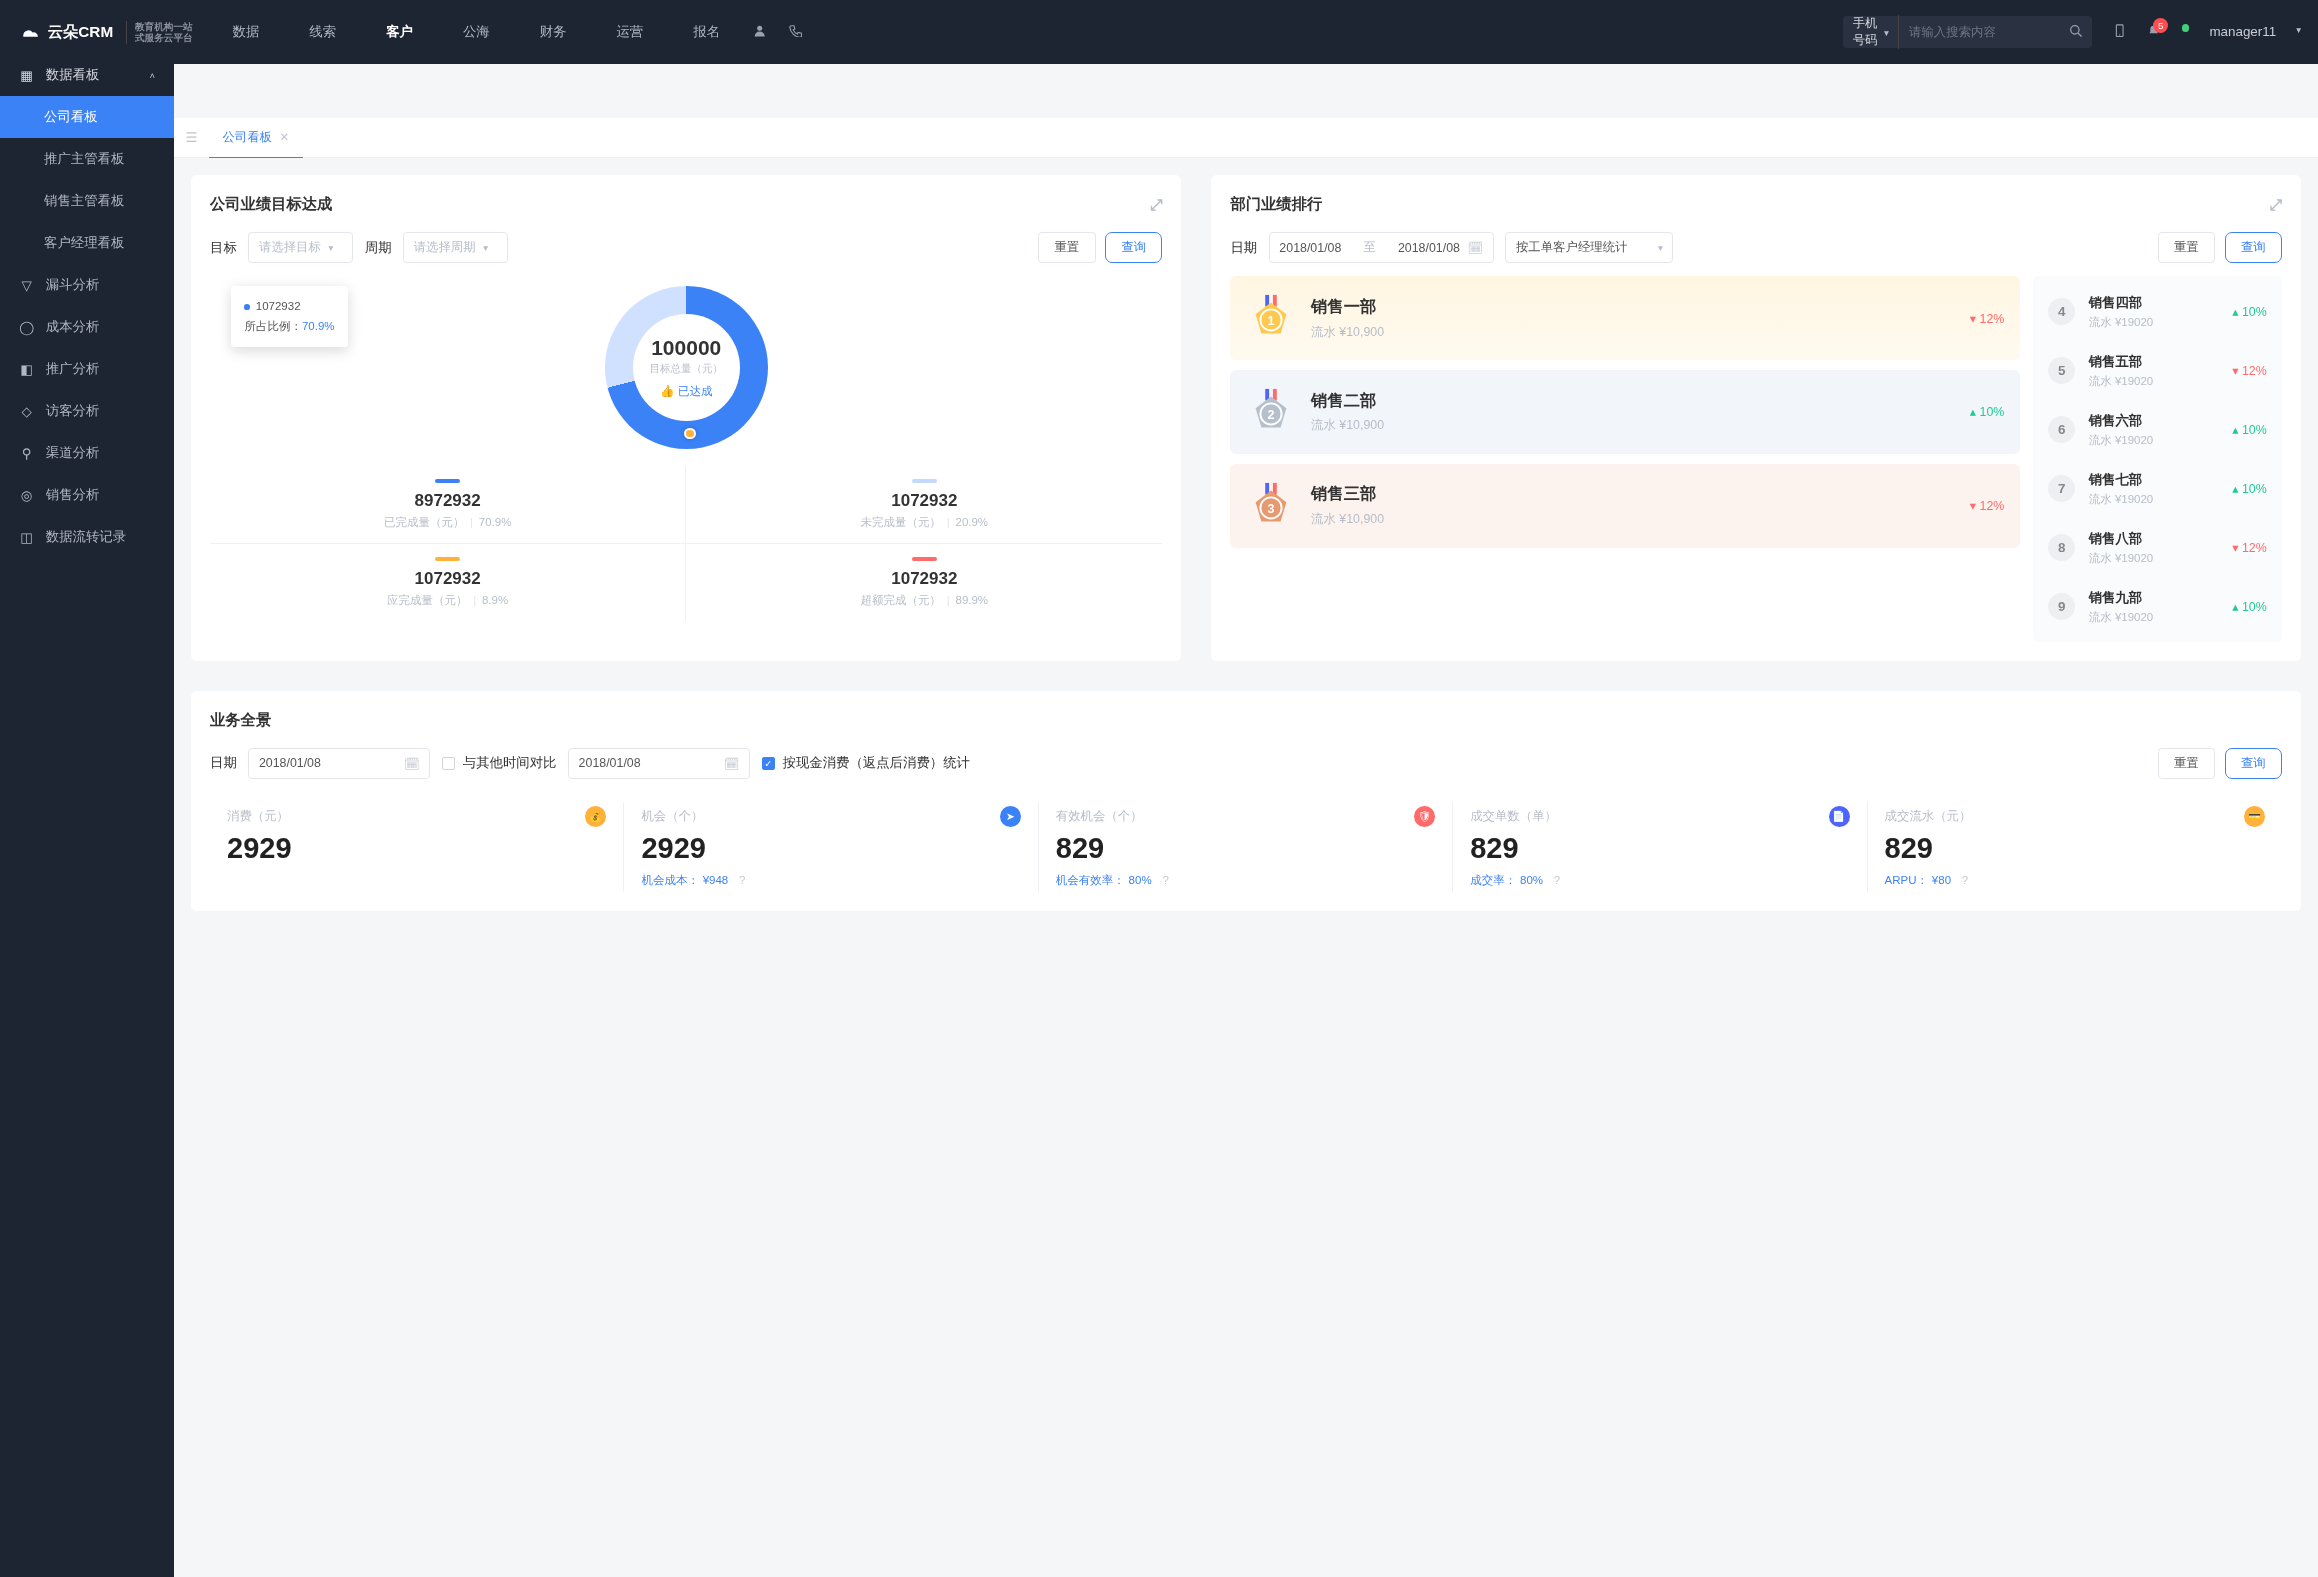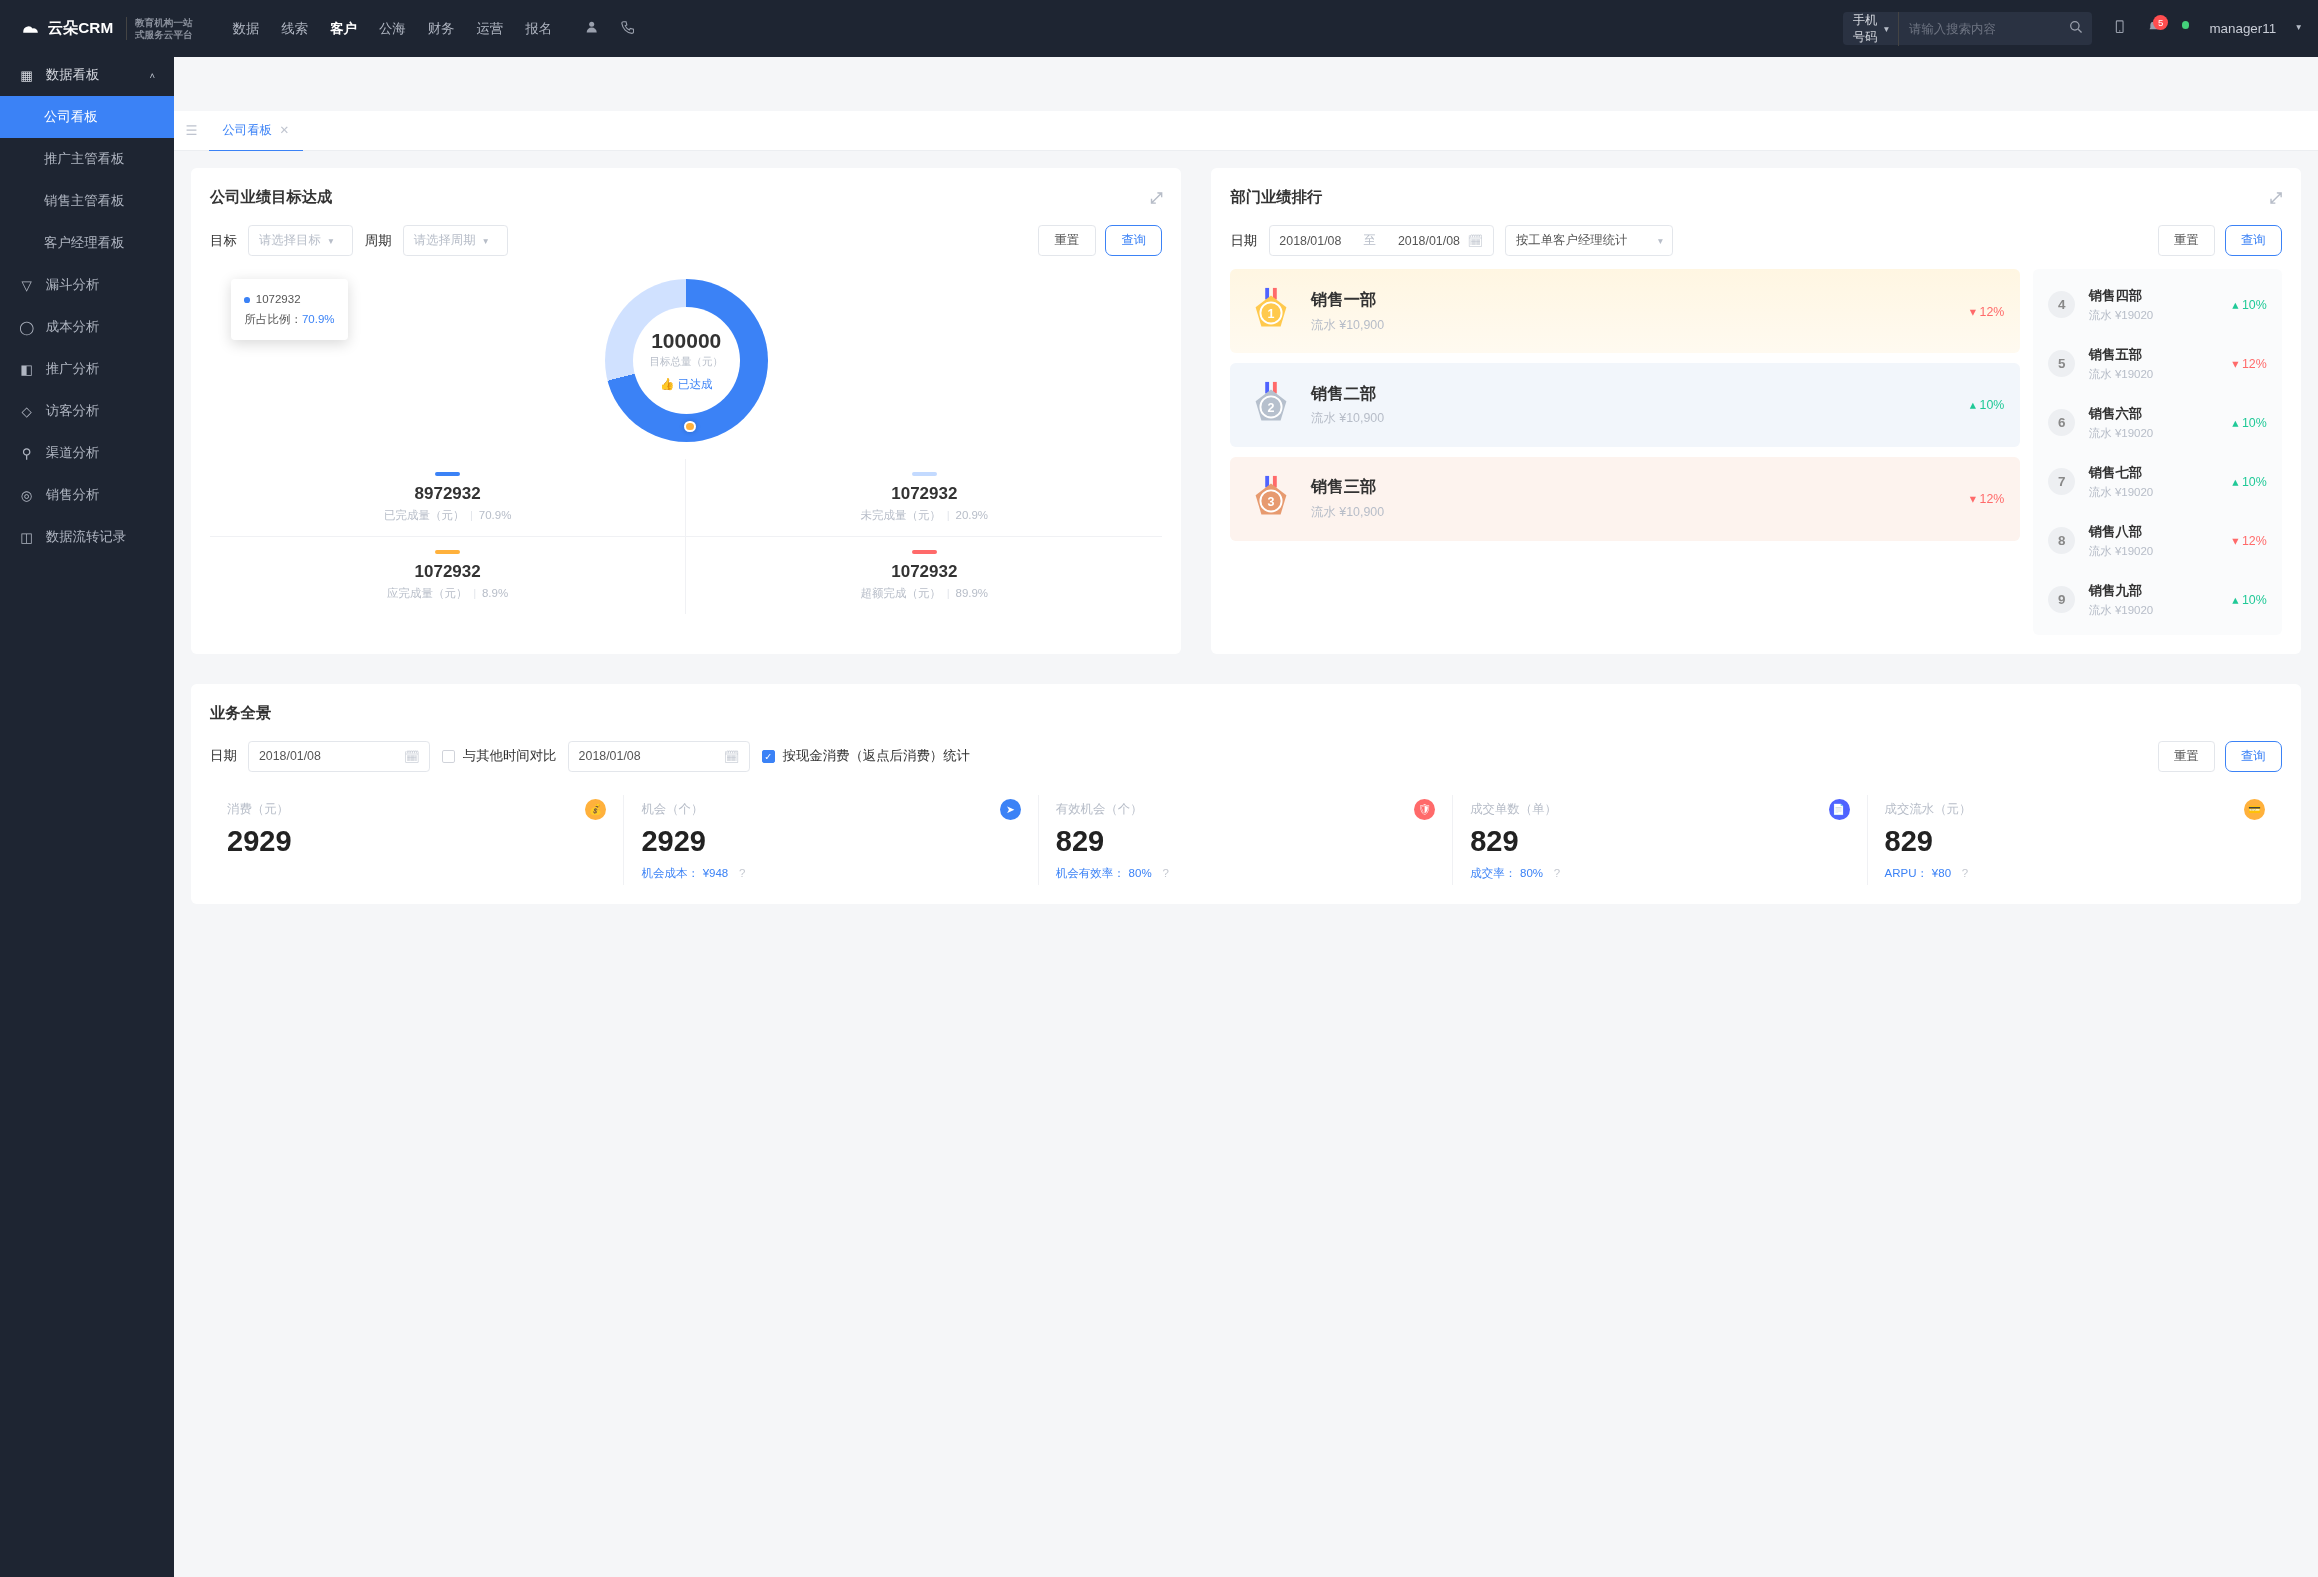--- a/index.html
+++ b/index.html
@@ -1,24 +1,24 @@
 <!DOCTYPE html>
 <html><head>
 <meta charset="utf-8">
 <style>
 * { box-sizing: border-box; margin: 0; padding: 0; }
 body { font-family: -apple-system, "Helvetica Neue", "PingFang SC", "Microsoft YaHei", sans-serif; background: #f5f6f8; color: #333; font-size: 13.4px; }
 
 
-.header { height: 57px; background: #1e2532; display: flex; align-items: center; color: #fff; padding: 0 17px; }
+.header { height: 64px; background: #1e2532; display: flex; align-items: center; color: #fff; padding: 0 17px; }
 .logo { display: flex; align-items: center; gap: 5.7px; font-weight: 700; font-size: 15.3px; }
 .logo-icon { width: 25px; height: 21px; position: relative; }
 .logo-icon svg { width: 100%; height: 100%; }
 .logo-sub { font-size: 9.6px; color: #8a909c; white-space: pre-line; border-left: 1px solid #444; margin-left: 7.6px; padding-left: 7.6px; line-height: 1.2; }
-.nav { display: flex; gap: 22px; margin-left: 40px; }
+.nav { display: flex; gap: 50px; margin-left: 40px; }
 .nav a { color: #b0b6c2; cursor: pointer; font-size: 13.4px; }
 .nav a.on { color: #fff; font-weight: 600; }
 .header-icons { display: flex; gap: 23px; margin-left: 32.5px; color: #9aa0ad; }
 .head-spacer { flex: 1; }
 .search-box { display: flex; align-items: center; background: #2a3242; border-radius: 3.8px; height: 32.5px; width: 249px; padding: 0 9.6px; color: #8a909c; }
 .search-type { color: #d4d7de; font-size: 12.4px; border-right: 1px solid #444; padding-right: 9.6px; margin-right: 9.6px; display: flex; align-items: center; gap: 3.8px; }
 .search-box input { flex: 1; background: transparent; border: 0; outline: 0; color: #fff; font-size: 12.4px; }
 .search-box input::placeholder { color: #6e7482; }
 .head-right { display: flex; gap: 21px; align-items: center; margin-left: 21px; color: #9aa0ad; }
 .bell-badge { width: 15.3px; height: 15.3px; background: #ff4d4f; color: #fff; font-size: 9.6px; border-radius: 50%; display: flex; align-items: center; justify-content: center; position: absolute; top: -5.7px; right: -7.6px; }

